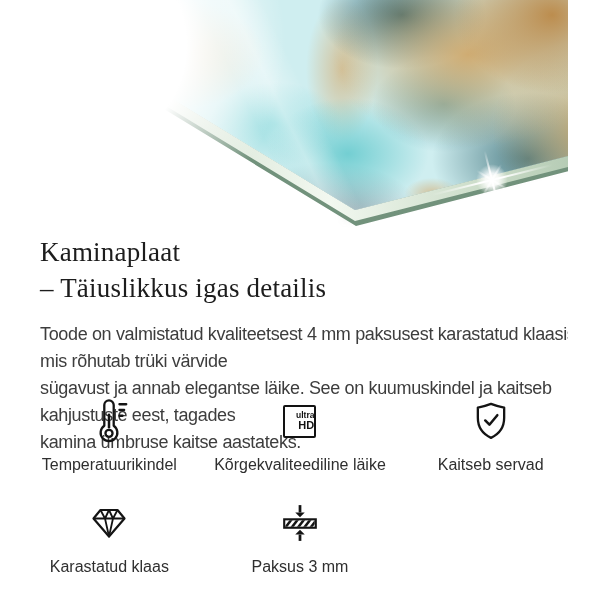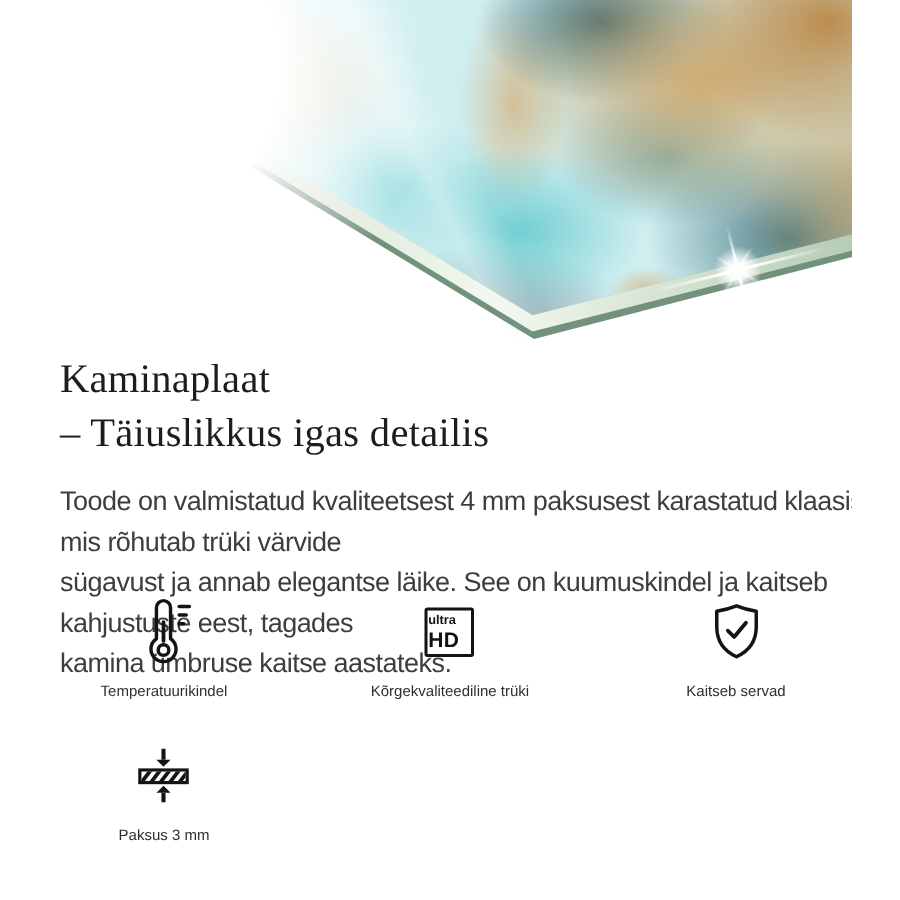--- a/index.html
+++ b/index.html
@@ -85,28 +85,28 @@
     letter-spacing:-0.35px;white-space:pre-line;
   }
 
   
   .features{
     position:absolute;left:0;top:397px;width:600px;padding:0 14px;z-index:7;
     display:grid;grid-template-columns:repeat(3,1fr);row-gap:26px;
   }
   .feature{display:flex;flex-direction:column;align-items:center;}
   .icon-box{height:48px;display:flex;align-items:center;justify-content:center;}
-  .feature-label{margin-top:12px;font-size:10px;line-height:1;color:#2f2f2f;}
+  .feature-label{margin-top:12px;font-size:16px;line-height:1;color:#2f2f2f;}
   .icon-stroke{stroke:#141414;fill:none;}
   .uhd{
     width:33px;height:33px;border:2.5px solid #121212;border-radius:2px;
-    display:flex;flex-direction:column;align-items:flex-start;justify-content:center;color:#121212;
+    display:flex;flex-direction:column;align-items:flex-end;justify-content:center;color:#121212;
   }
   .uhd-top{font-size:8.5px;font-weight:700;line-height:1;}
-  .uhd-bottom{font-size:14px;font-weight:800;line-height:1;margin-top:1px;letter-spacing:0.2px;}
+  .uhd-bottom{font-size:11px;font-weight:800;line-height:1;margin-top:1px;letter-spacing:0.2px;}
 </style>
 </head>
 <body>
 
 <div class="stage">
 
   <div class="hero">
     <div class="glass-shadow"></div>
     <div class="glass-edge-dark"></div>
     <div class="glass-edge-light"></div>
@@ -147,33 +147,42 @@
       <div class="feature-label">Temperatuurikindel</div>
     </div>
 
     <div class="feature">
       <div class="icon-box">
         <div class="uhd">
           <span class="uhd-top">ultra</span>
           <span class="uhd-bottom">HD</span>
         </div>
       </div>
-      <div class="feature-label">Kõrgekvaliteediline trüki</div>
+      <div class="feature-label">Kõrgekvaliteediline läike</div>
     </div>
 
     <div class="feature">
       <div class="icon-box">
         <svg width="38" height="40" viewBox="0 0 36 38">
           <path class="icon-stroke" stroke-width="2.2" stroke-linejoin="round" d="M18 2.8 C22 4.4 26.5 5.6 30.5 6.2 V16 C30.5 25.8 25.4 31.6 18 35 C10.6 31.6 5.5 25.8 5.5 16 V6.2 C9.5 5.6 14 4.4 18 2.8 Z"></path>
           <polyline class="icon-stroke" stroke-width="2.4" stroke-linecap="round" stroke-linejoin="round" points="12.5,18.5 16.5,22.5 24,13.5"></polyline>
         </svg>
       </div>
       <div class="feature-label">Kaitseb servad</div>
     </div>
 
+    <div class="feature">
+      <div class="icon-box">
+        <svg width="40" height="34" viewBox="0 0 38 34">
+          <path class="icon-stroke" stroke-width="2.2" stroke-linejoin="round" d="M10.5 4 H27.5 L34.5 12.5 L19 30.5 L3.5 12.5 Z"></path>
+          <path class="icon-stroke" stroke-width="1.8" stroke-linejoin="round" d="M3.5 12.5 H34.5 M10.5 4 L15 12.5 L19 30.5 L23 12.5 L27.5 4 M19 4 L15 12.5 M19 4 L23 12.5"></path>
+        </svg>
+      </div>
+      <div class="feature-label">Karastatud klaas</div>
+    </div>
 
 
     <div class="feature">
       <div class="icon-box">
         <svg width="38" height="40" viewBox="0 0 36 38">
           <defs>
             <clipPath id="barclip">
                 <rect x="4" y="16.5" width="28" height="6"></rect>
               </clipPath>
           </defs>

